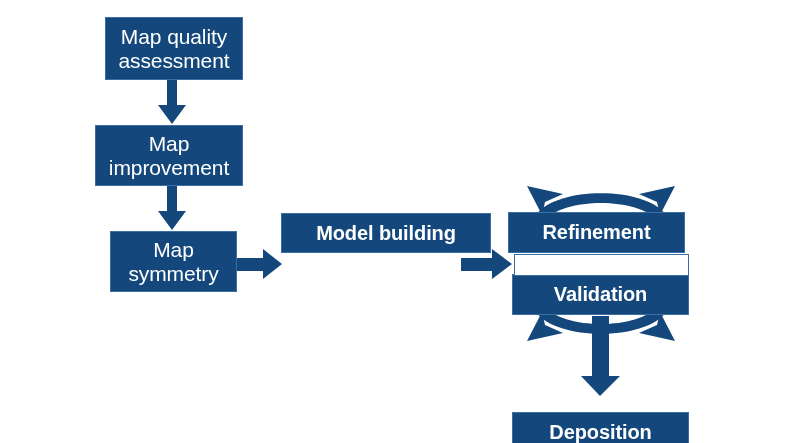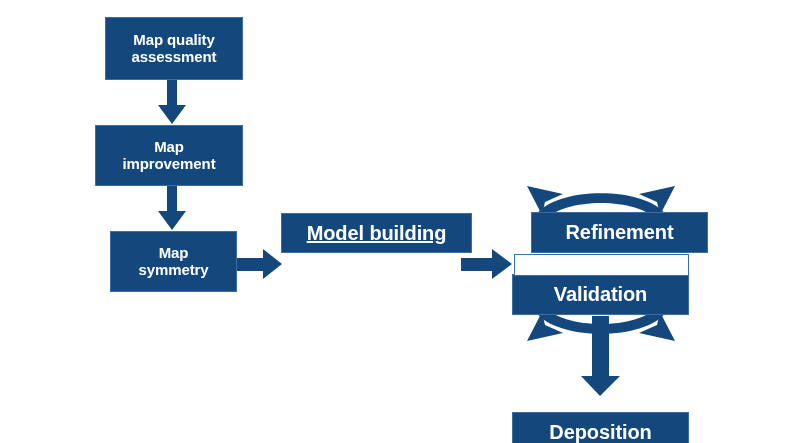--- a/index.html
+++ b/index.html
@@ -22,22 +22,22 @@
     position: absolute;
     box-sizing: border-box;
     background: #14487c;
     border: 1px solid #3a6ea5;
     color: #ffffff;
     display: flex;
     align-items: center;
     justify-content: center;
     text-align: center;
     line-height: 1.12;
-    font-size: 15px;
-    font-weight: 700;
+    font-size: 21px;
+    font-weight: 400;
     letter-spacing: -0.1px;
     white-space: pre-line;
     z-index: 3;
   }
   .node.sub {
     font-weight: 700;
     font-size: 20px;
   }
   .gap-strip {
     position: absolute;
@@ -109,26 +109,26 @@
   <div class="node" style="left:95px; top:125px; width:148px; height:61px;">
     <span>Map
 improvement</span>
   </div>
 
   <div class="node" style="left:110px; top:231px; width:127px; height:61px;">
     <span>Map
 symmetry</span>
   </div>
 
-  <div class="node sub" style="left:281px; top:213px; width:191px; height:40px;text-decoration:underline;">
+  <div class="node sub" style="left:281px; top:213px; width:210px; height:40px;">
     <span>Model building</span>
   </div>
 
 
-  <div class="node sub" style="left:531px; top:212px; width:177px; height:41px;">
+  <div class="node sub" style="left:508px; top:212px; width:177px; height:41px;">
     <span>Refinement</span>
   </div>
 
   <div class="node sub" style="left:512px; top:274px; width:177px; height:41px;text-align:center;">
     <span>Validation</span>
   </div>
 
   <div class="node sub" style="left:512px; top:396px; width:177px; height:40px;margin-top:16px;">
     <span>Deposition</span>
   </div>

